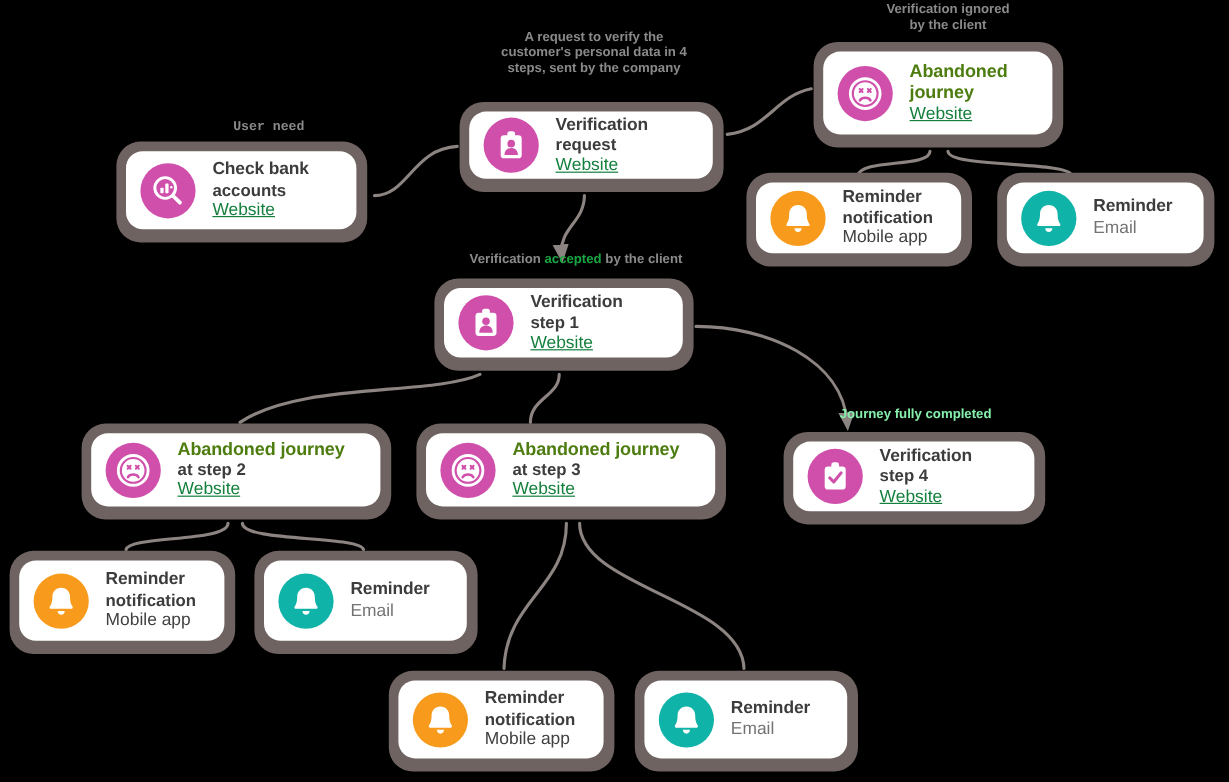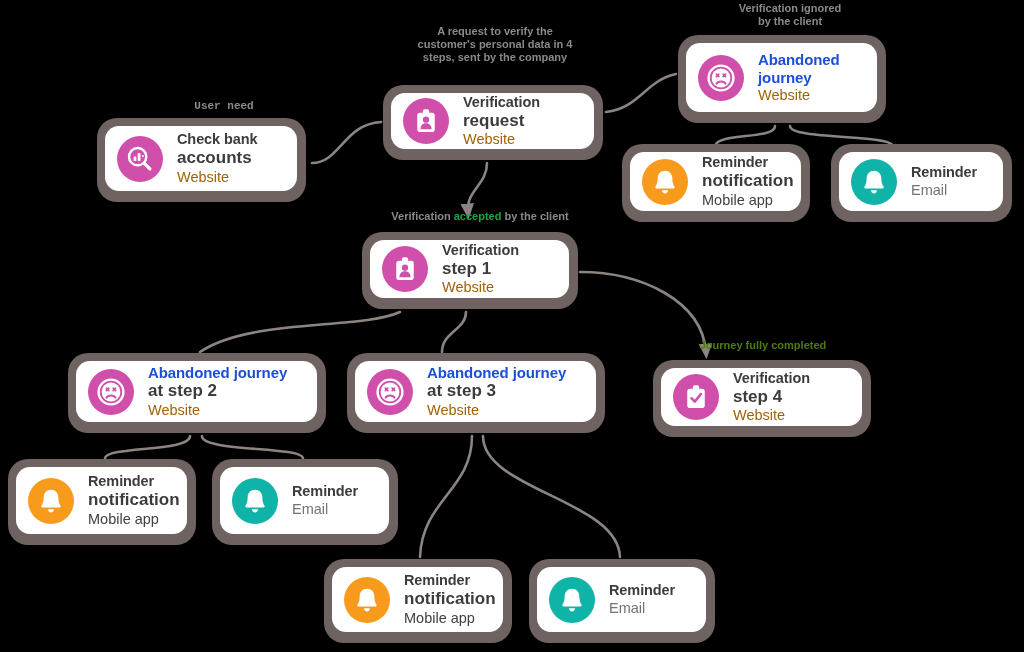--- a/index.html
+++ b/index.html
@@ -70,50 +70,50 @@
     justify-content: center;
     line-height: 1.16;
   }
   .line-main {
     font-size: 14.5px;
     font-weight: bold;
     color: #3c3c3c;
     letter-spacing: -0.1px;
   }
   .line-main.abandon {
-    color: #1d4ed8;
+    color: #4d7c0f;
     font-size: 15px;
   }
   .line-sub {
-    font-size: 17px;
+    font-size: 14px;
     font-weight: bold;
     color: #3c3c3c;
   }
   .line-channel {
     font-size: 14.5px;
     font-weight: normal;
     margin-top: 1px;
   }
-  .ch-website  { color: #a16207; }
+  .ch-website  { color: #15803d; text-decoration: underline; }
   .ch-mobile   { color: #404040; }
   .ch-email    { color: #737373; }
 
   
   .annot {
     position: absolute;
     z-index: 4;
     font-size: 11px;
     font-weight: bold;
     color: #8a8a8a;
     text-align: center;
     line-height: 1.18;
     white-space: pre-line;
   }
   .annot .hl-green { color: #18a642; }
-  .annot.all-green { color: #4d7c0f; }
+  .annot.all-green { color: #86efac; }
 </style>
 </head>
 <body>
 
 <div id="canvas">
 
   <svg id="connectors" viewBox="0 0 1024 652" width="1024" height="652">
     <defs>
       <marker id="arrowhead" markerWidth="7" markerHeight="7" refX="3.2" refY="3" orient="auto" markerUnits="strokeWidth">
         <path d="M0,0.4 L6,3 L0,5.6 z" fill="#8c8480"></path>

